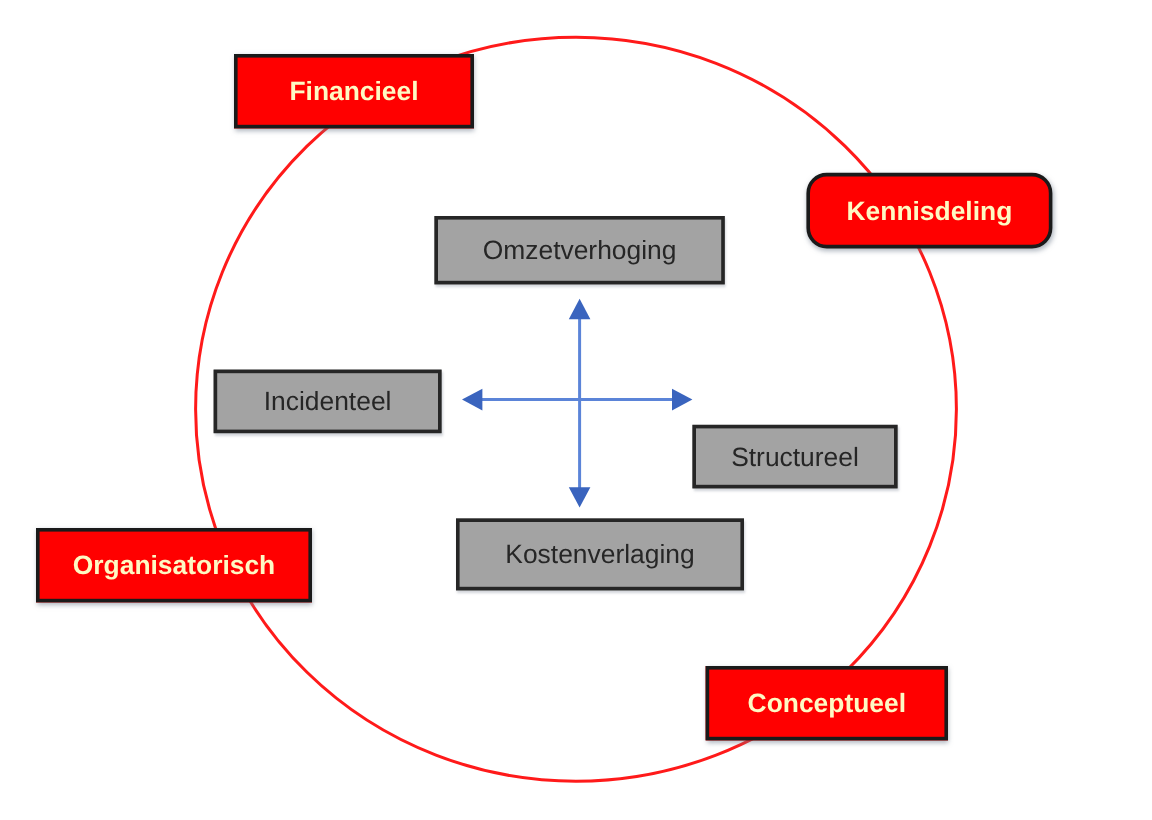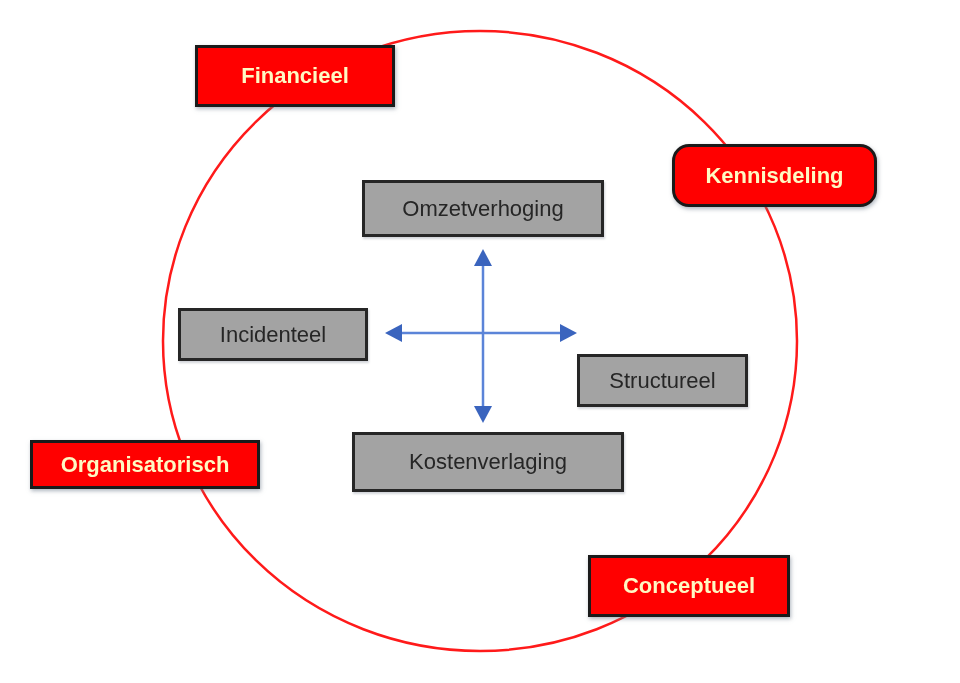--- a/index.html
+++ b/index.html
@@ -43,26 +43,26 @@
     background: #ff0000;
     border: 3px solid #1a1a1a;
     color: #fef9c3;
     font-size: 22px;
     font-weight: 700;
     box-shadow: 1px 2px 4px rgba(110,122,138,0.55);
   }
   
   #box-financieel      { left: 195px; top: 45px;  width: 200px; height: 62px; }
   #box-kennisdeling    { left: 672px; top: 144px; width: 205px; height: 63px; border-radius: 17px; }
-  #box-organisatorisch { left: 30px;  top: 440px; width: 230px; height: 49px; justify-content: center; }
+  #box-organisatorisch { left: 30px;  top: 440px; width: 230px; height: 62px; justify-content: center; }
   #box-conceptueel     { left: 588px; top: 555px; width: 202px; height: 62px; }
   #box-omzetverhoging  { left: 362px; top: 180px; width: 242px; height: 57px; }
   #box-incidenteel     { left: 178px; top: 308px; width: 190px; height: 53px; }
   #box-structureel     { left: 577px; top: 310px; width: 171px; height: 53px; margin-top: 44px; }
-  #box-kostenverlaging { left: 352px; top: 432px; width: 272px; height: 60px; }
+  #box-kostenverlaging { left: 380px; top: 432px; width: 240px; height: 60px; }
 </style>
 </head>
 <body>
 
 <div class="canvas">
 
   <svg class="layer" viewBox="0 0 960 683">
     <ellipse cx="480" cy="341" rx="317" ry="310" fill="none" stroke-width="2.5" stroke="#ff1a1a"></ellipse>
 
     <g>

